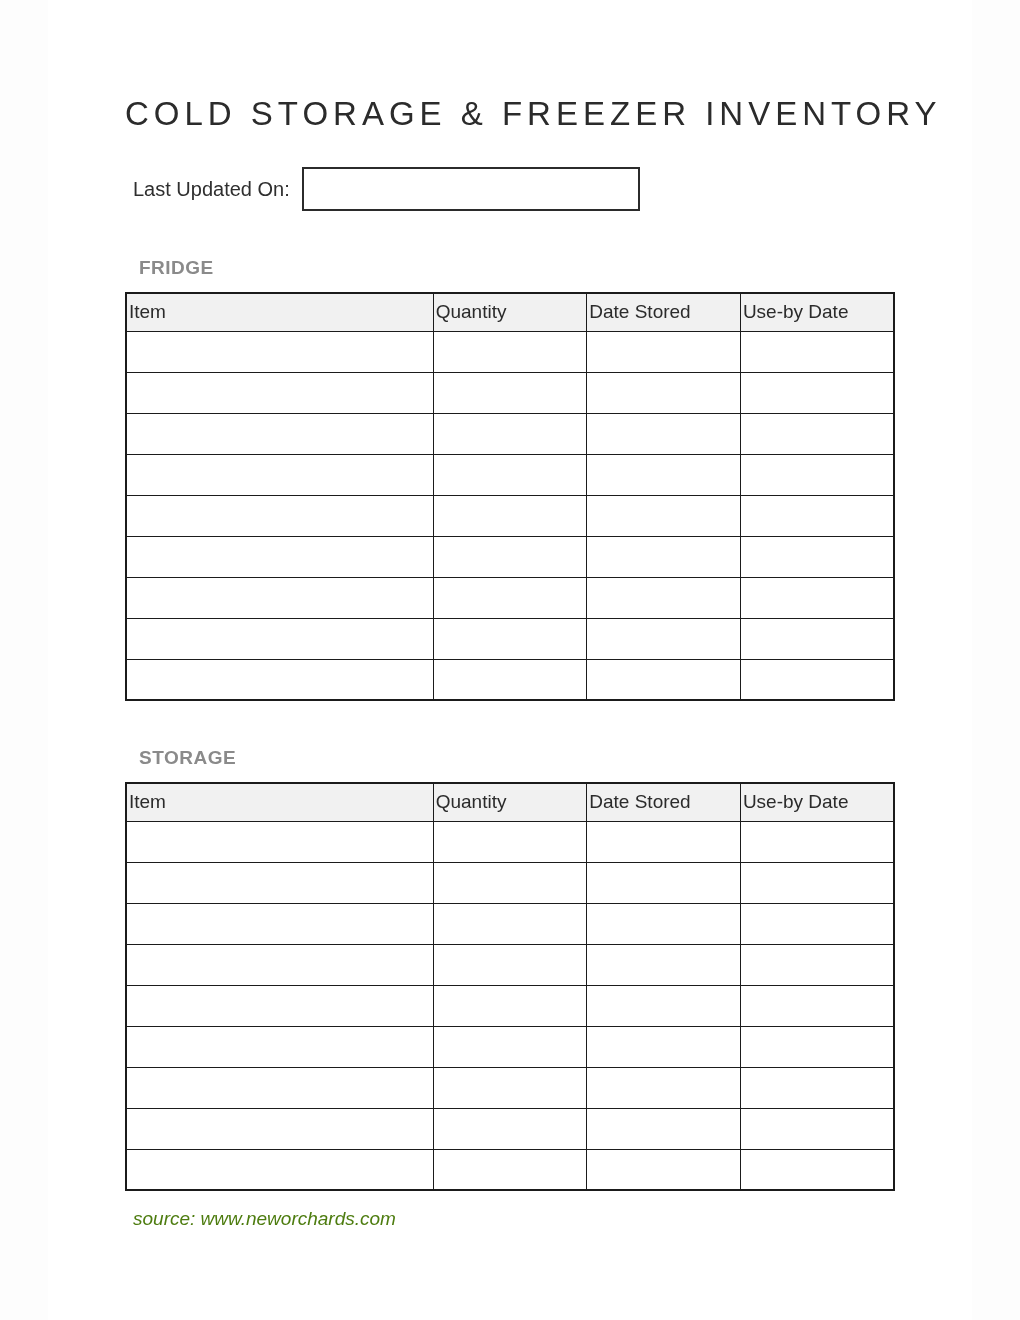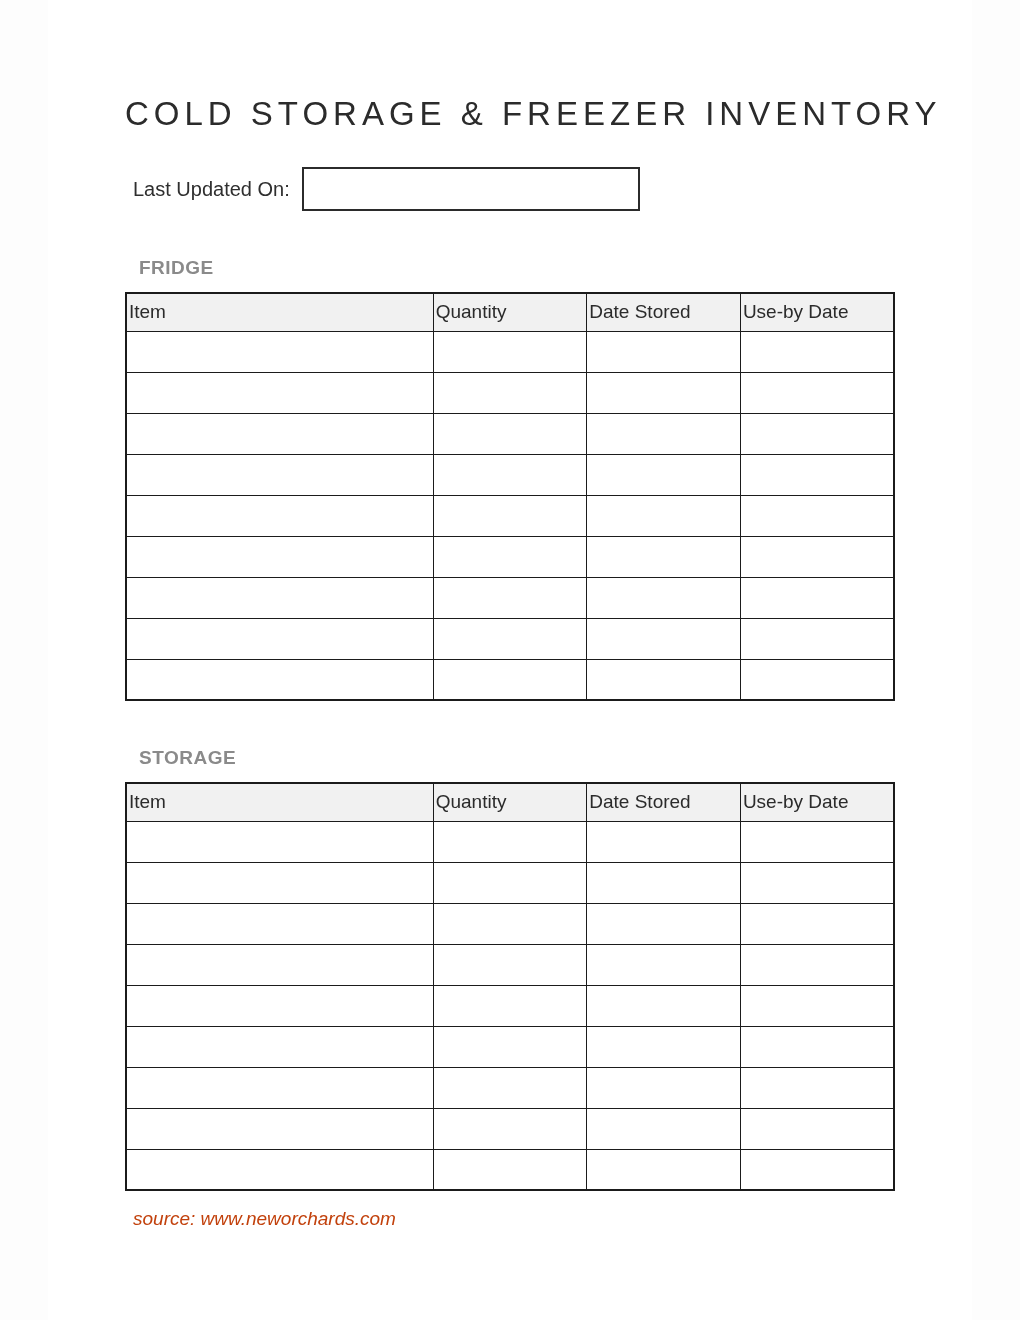--- a/index.html
+++ b/index.html
@@ -71,21 +71,21 @@
   }
   table.inventory td {
     border: 1px solid #1b1b1b;
     height: 41px;
     background: #ffffff;
   }
   .source-text {
     margin: 17px 0 0 8px;
     font-size: 19px;
     font-style: italic;
-    color: #c2410c;
+    color: #4d7c0f;
   }
 </style>
 </head>
 <body>
 
 <div class="page">
 
   <h1 class="page-title">COLD STORAGE &amp; FREEZER INVENTORY</h1>
 
   <div class="last-updated-row">

